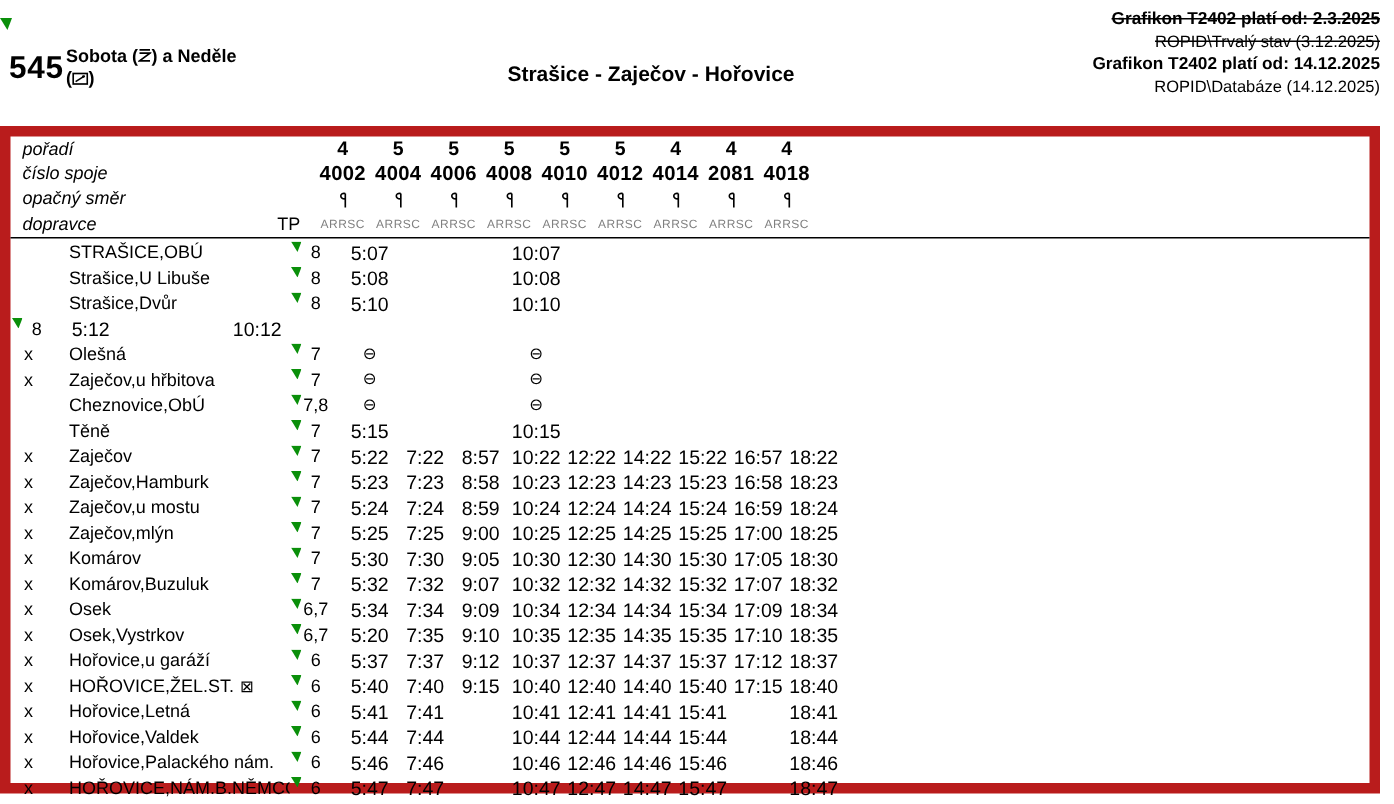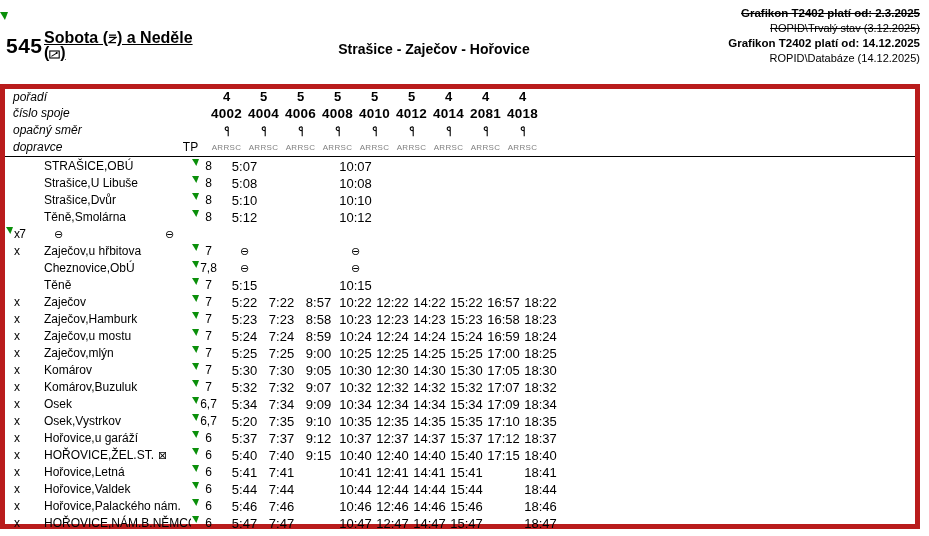--- a/index.html
+++ b/index.html
@@ -3,31 +3,31 @@
 <meta charset="utf-8">
 <style>
   html,body{margin:0;padding:0;}
   body{
     position:relative;width:929px;height:536px;background:#fff;color:#000;
     font-family:"Liberation Sans","DejaVu Sans",sans-serif;overflow:hidden;
   }
   .corner-tri{position:absolute;left:0;top:12px;width:8px;height:8px;
     background:#0a8f0a;clip-path:polygon(0 0,100% 0,62% 100%);}
   .line-number{position:absolute;left:6px;top:34px;font-size:21px;font-weight:bold;letter-spacing:0.5px;}
-  .days{position:absolute;left:44px;top:30px;font-weight:bold;font-size:16px;line-height:15px;width:180px;text-decoration:underline;}
+  .days{position:absolute;left:44px;top:30px;font-weight:bold;font-size:12px;line-height:15px;width:180px;}
   .days svg{vertical-align:-1px;}
   .doc-title{position:absolute;left:0;top:41px;width:868px;text-align:center;
     font-weight:bold;font-size:14px;}
   .validity{position:absolute;right:9px;top:6px;text-align:right;line-height:15px;}
   .validity .v-bold{font-weight:bold;font-size:11.5px;}
   .validity .v-reg{font-size:11px;}
   .validity .v-strike{text-decoration:line-through;}
 
   .tablebox{position:absolute;left:0;top:84px;width:920px;height:445px;
-    border:5px solid #b91c1c;box-sizing:border-box;background:#fff;}
+    border:7px solid #b91c1c;box-sizing:border-box;background:#fff;}
   .thead{height:67px;border-bottom:1px solid #000;}
   .hrow{display:flex;height:17px;line-height:17px;align-items:center;}
   .hrow:first-child{height:16px;line-height:16px;}
   .h-label{width:168px;padding-left:8px;box-sizing:border-box;font-style:italic;font-size:12px;}
   .h-zone{width:35px;text-align:center;font-size:12px;}
   .c-time{width:37px;text-align:center;font-size:13px;flex:0 0 37px;}
   #row-poradi .c-time{font-weight:bold;font-size:13px;}
   #row-cisla .c-time{font-weight:bold;font-size:13.5px;letter-spacing:0.2px;}
   #row-opacny .c-time svg{vertical-align:middle;}
   #row-dopravce .c-time.carrier{font-size:8px;color:#7f7f7f;letter-spacing:0.3px;}
@@ -194,34 +194,34 @@
         <span class="c-time"></span>
         <span class="c-time"></span>
         <span class="c-time">10:10</span>
         <span class="c-time"></span>
         <span class="c-time"></span>
         <span class="c-time"></span>
         <span class="c-time"></span>
         <span class="c-time"></span>
       </div>
       <div class="row">
-        <span class="c-name">Těně,Smolárna</span>
         <span class="c-zone"><i class="tri"></i>8</span>
         <span class="c-time">5:12</span>
         <span class="c-time"></span>
         <span class="c-time"></span>
         <span class="c-time">10:12</span>
         <span class="c-time"></span>
         <span class="c-time"></span>
         <span class="c-time"></span>
         <span class="c-time"></span>
         <span class="c-time"></span>
       </div>
       <div class="row">
         <span class="c-req">x</span>
+        <span class="c-name">Olešná</span>
         <span class="c-zone"><i class="tri"></i>7</span>
         <span class="c-time nostop">⊖</span>
         <span class="c-time"></span>
         <span class="c-time"></span>
         <span class="c-time nostop">⊖</span>
         <span class="c-time"></span>
         <span class="c-time"></span>
         <span class="c-time"></span>
         <span class="c-time"></span>
         <span class="c-time"></span>

